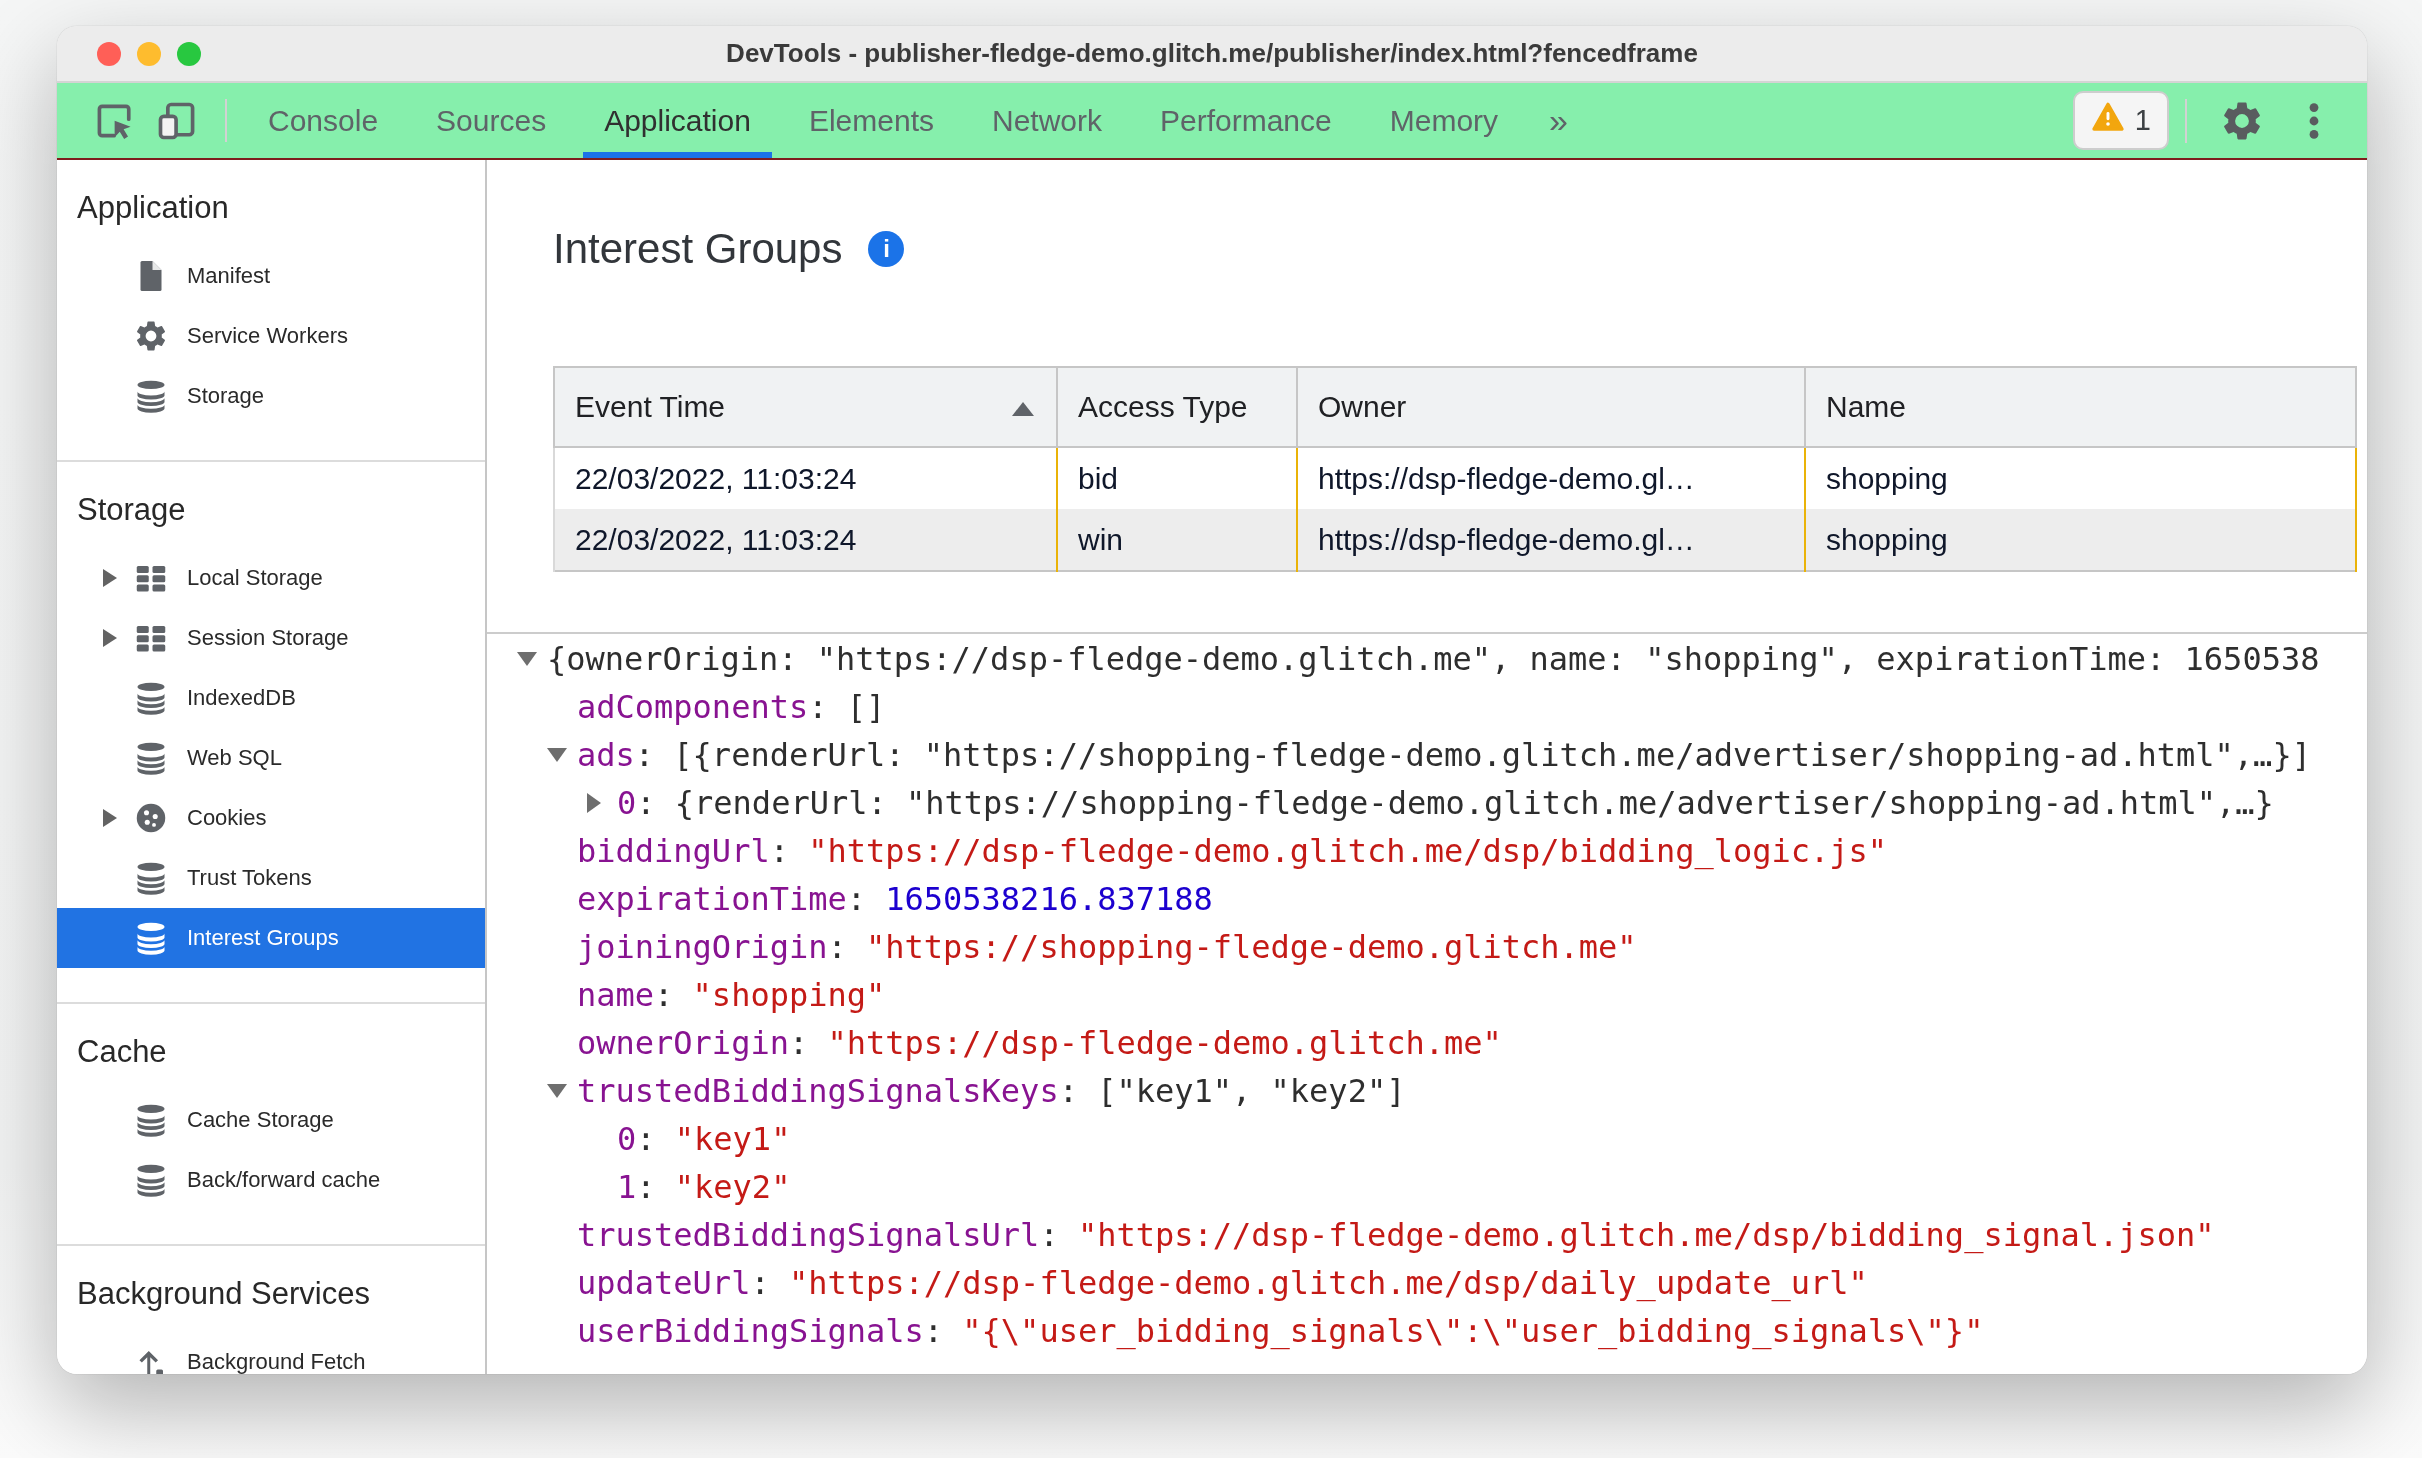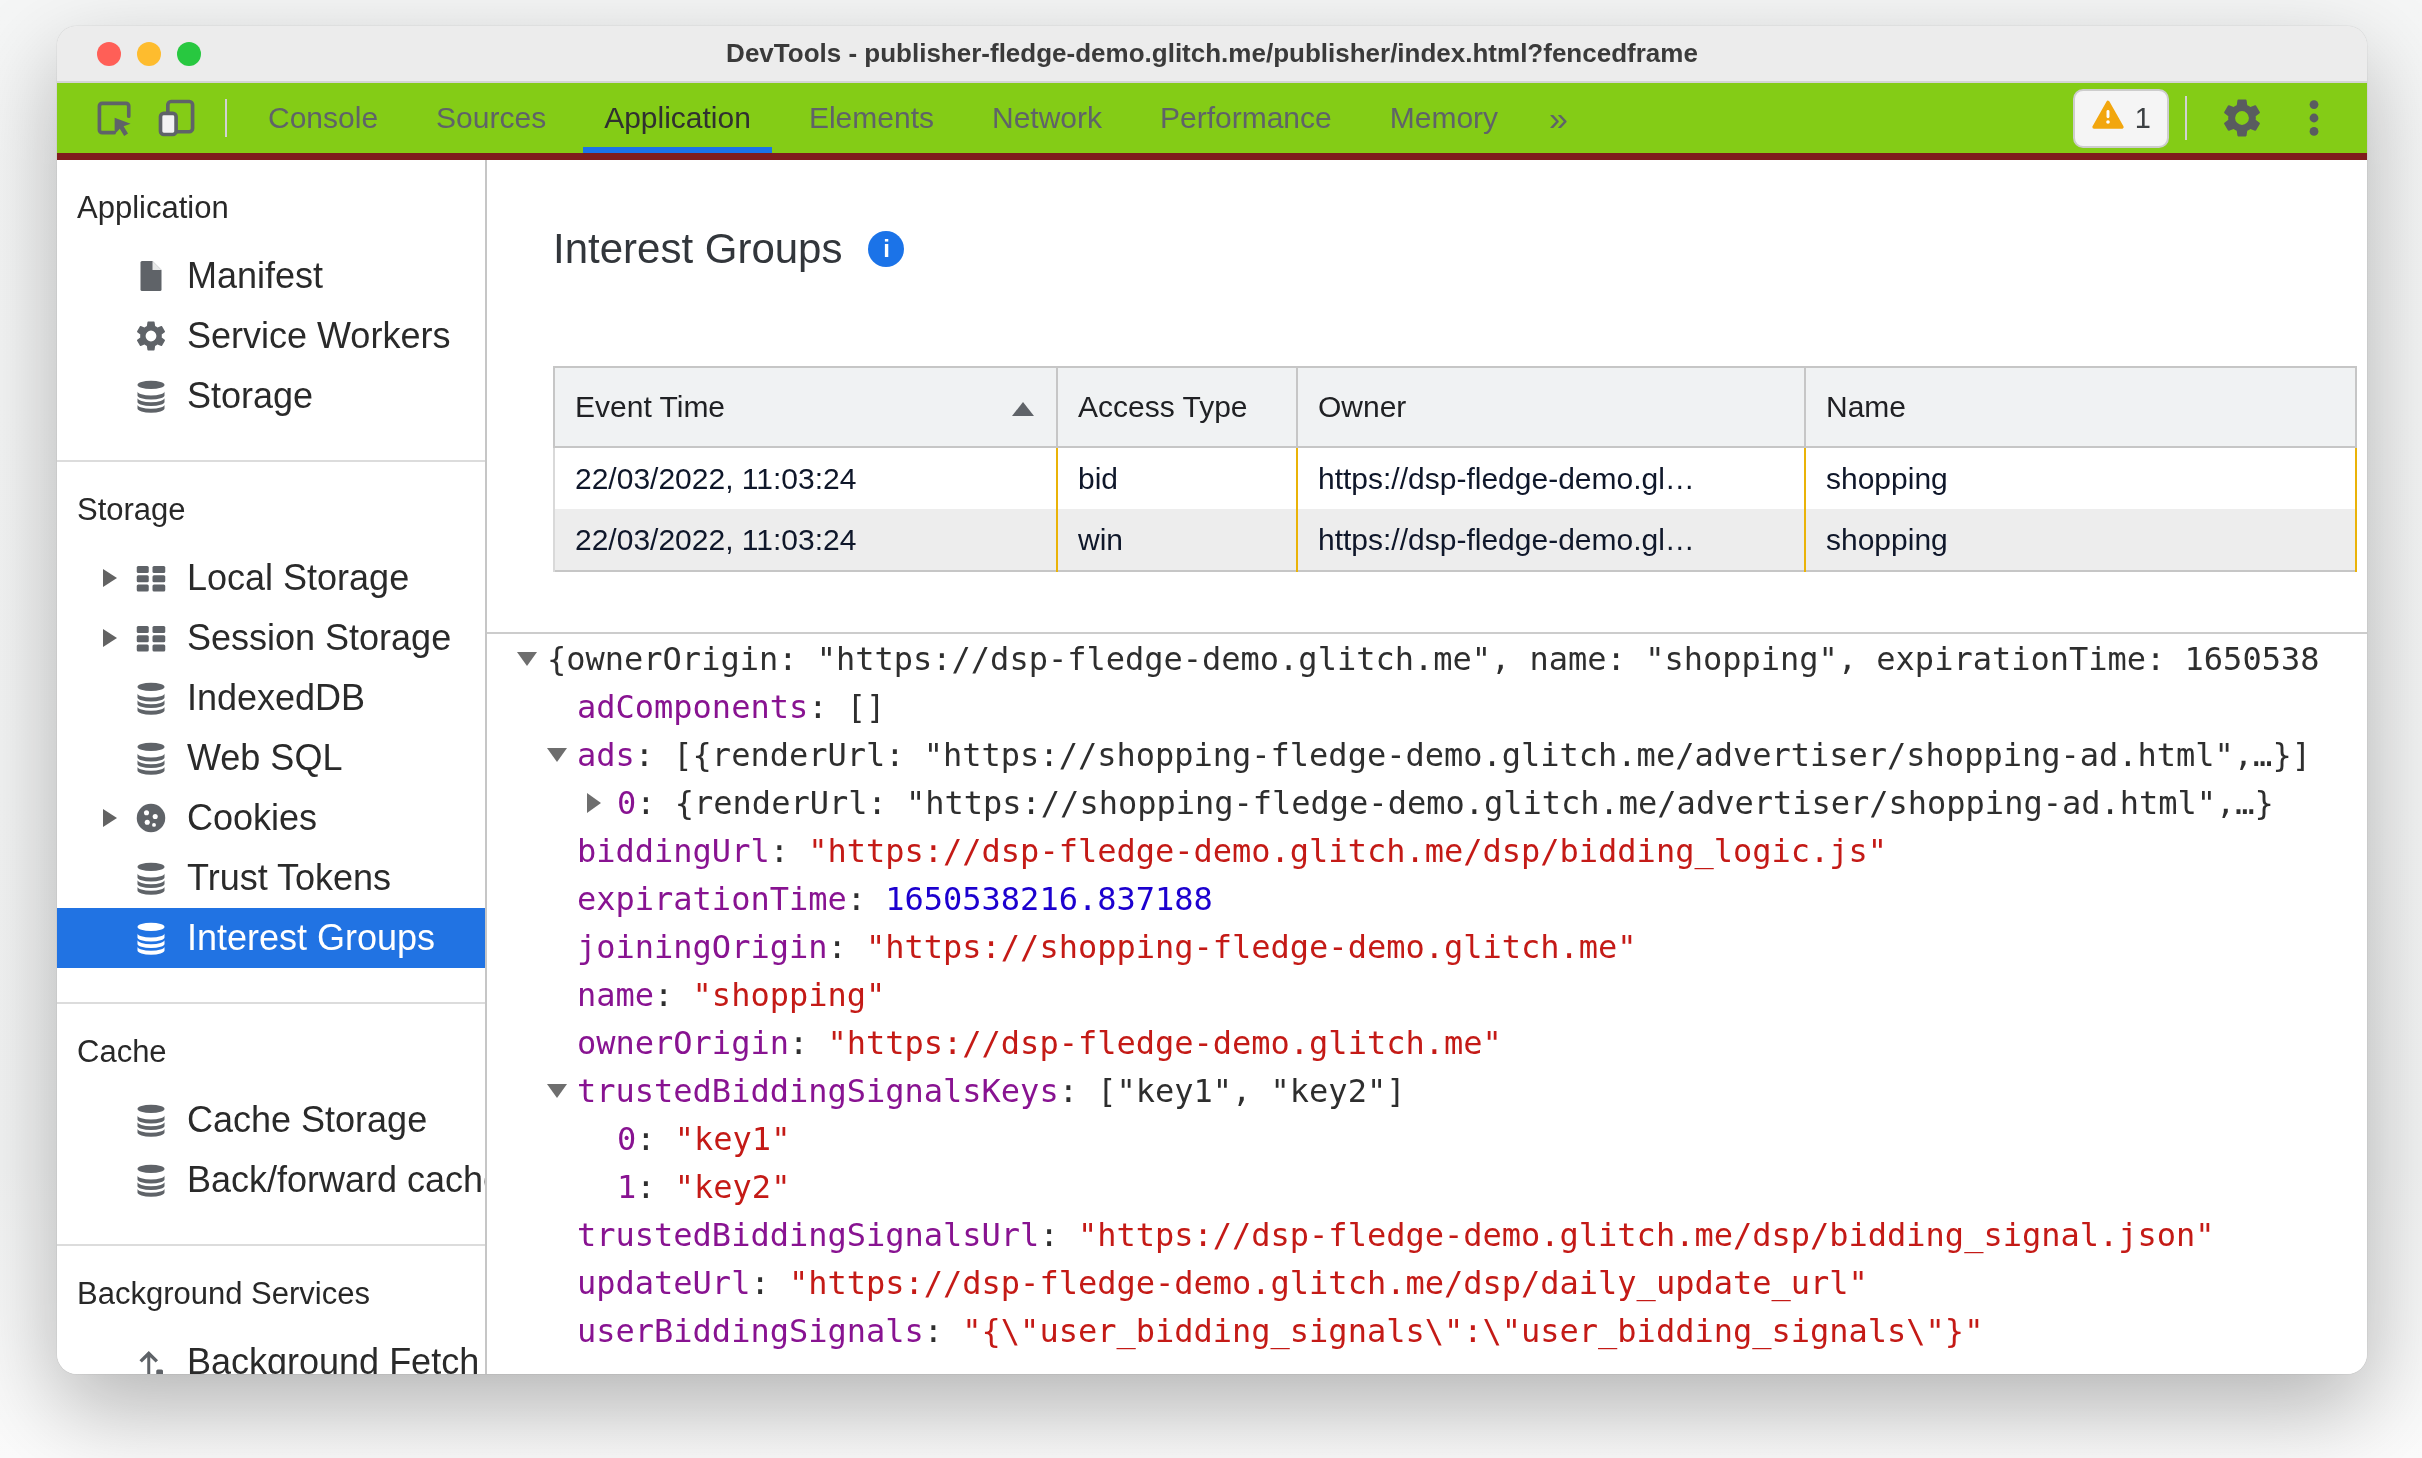--- a/index.html
+++ b/index.html
@@ -19,21 +19,21 @@
   
   .titlebar {
     height:57px; flex:none; background:#ececec; border-bottom:2px solid #d4d4d4;
     display:flex; align-items:center; justify-content:center; position:relative;
   }
   .lights { position:absolute; left:40px; top:0; bottom:0; display:flex; align-items:center; gap:16px; }
   .light { width:24px; height:24px; border-radius:50%; }
   .win-title { font-size:26px; font-weight:bold; color:#3a3a3a; }
   
   .toolbar {
-    height:77px; flex:none; background:#84cc16; border-bottom:7px solid #7f1d1d;
+    height:77px; flex:none; background:#86efac; border-bottom:2px solid #7f1d1d;
     display:flex; align-items:stretch; padding:0 30px 0 36px; position:relative;
   }
   .tb-icons { display:flex; align-items:center; gap:18px; margin-right:14px; }
   .tb-icon { width:44px; height:44px; color:#5f6368; display:flex; }
   .tb-icon svg { width:100%; height:100%; }
   .tb-sep { width:2px; background:#d2d2d2; margin:16px 12px; }
   .tabs { display:flex; align-items:stretch; }
   .tab { padding:0 29px; display:flex; align-items:center; font-size:30px; color:#5f6368; position:relative; cursor:default; }
   .tab.active { color:#303030; }
   .tab.active::after { content:""; position:absolute; left:8px; right:8px; bottom:0; height:6px; background:var(--accent); }
@@ -45,21 +45,21 @@
   }
   .warn-badge svg { width:34px; height:32px; }
   .gear-btn, .dots-btn { width:46px; height:46px; color:#595c5f; margin-left:16px; }
   .gear-btn svg, .dots-btn svg { width:100%; height:100%; fill:currentColor; }
   
   .dt-body { flex:1; display:flex; min-height:0; }
   .sidebar { width:430px; flex:none; border-right:2px solid #c6c6c6; overflow:hidden; background:#fff; }
   .section { padding:22px 0 34px; border-bottom:2px solid #dcdcdc; }
   .section:last-child { border-bottom:none; }
   .section-header { font-size:31px; color:#282828; line-height:52px; padding-left:20px; margin-bottom:12px; }
-  .item { height:60px; display:flex; align-items:center; padding-left:46px; font-size:36px; color:#2a2a2a; white-space:nowrap; overflow:hidden; }
+  .item { height:60px; display:flex; align-items:center; padding-left:46px; font-size:22px; color:#2a2a2a; white-space:nowrap; overflow:hidden; }
   .item .expander { width:30px; flex:none; display:flex; align-items:center; }
   .exp-tri { width:0; height:0; border-left:14px solid #636363; border-top:9px solid transparent; border-bottom:9px solid transparent; }
   .item .icon { width:36px; height:36px; flex:none; margin-right:18px; color:#5f6368; display:flex; }
   .item .icon svg { width:100%; height:100%; fill:currentColor; }
   .item.selected { background:var(--sel); color:#fff; }
   .item.selected .icon { color:#fff; }
   
   .main { flex:1; min-width:0; background:#fff; overflow:hidden; }
   .main-pad { padding:64px 0 0 66px; }
   .heading-row { display:flex; align-items:center; gap:26px; height:50px; }

